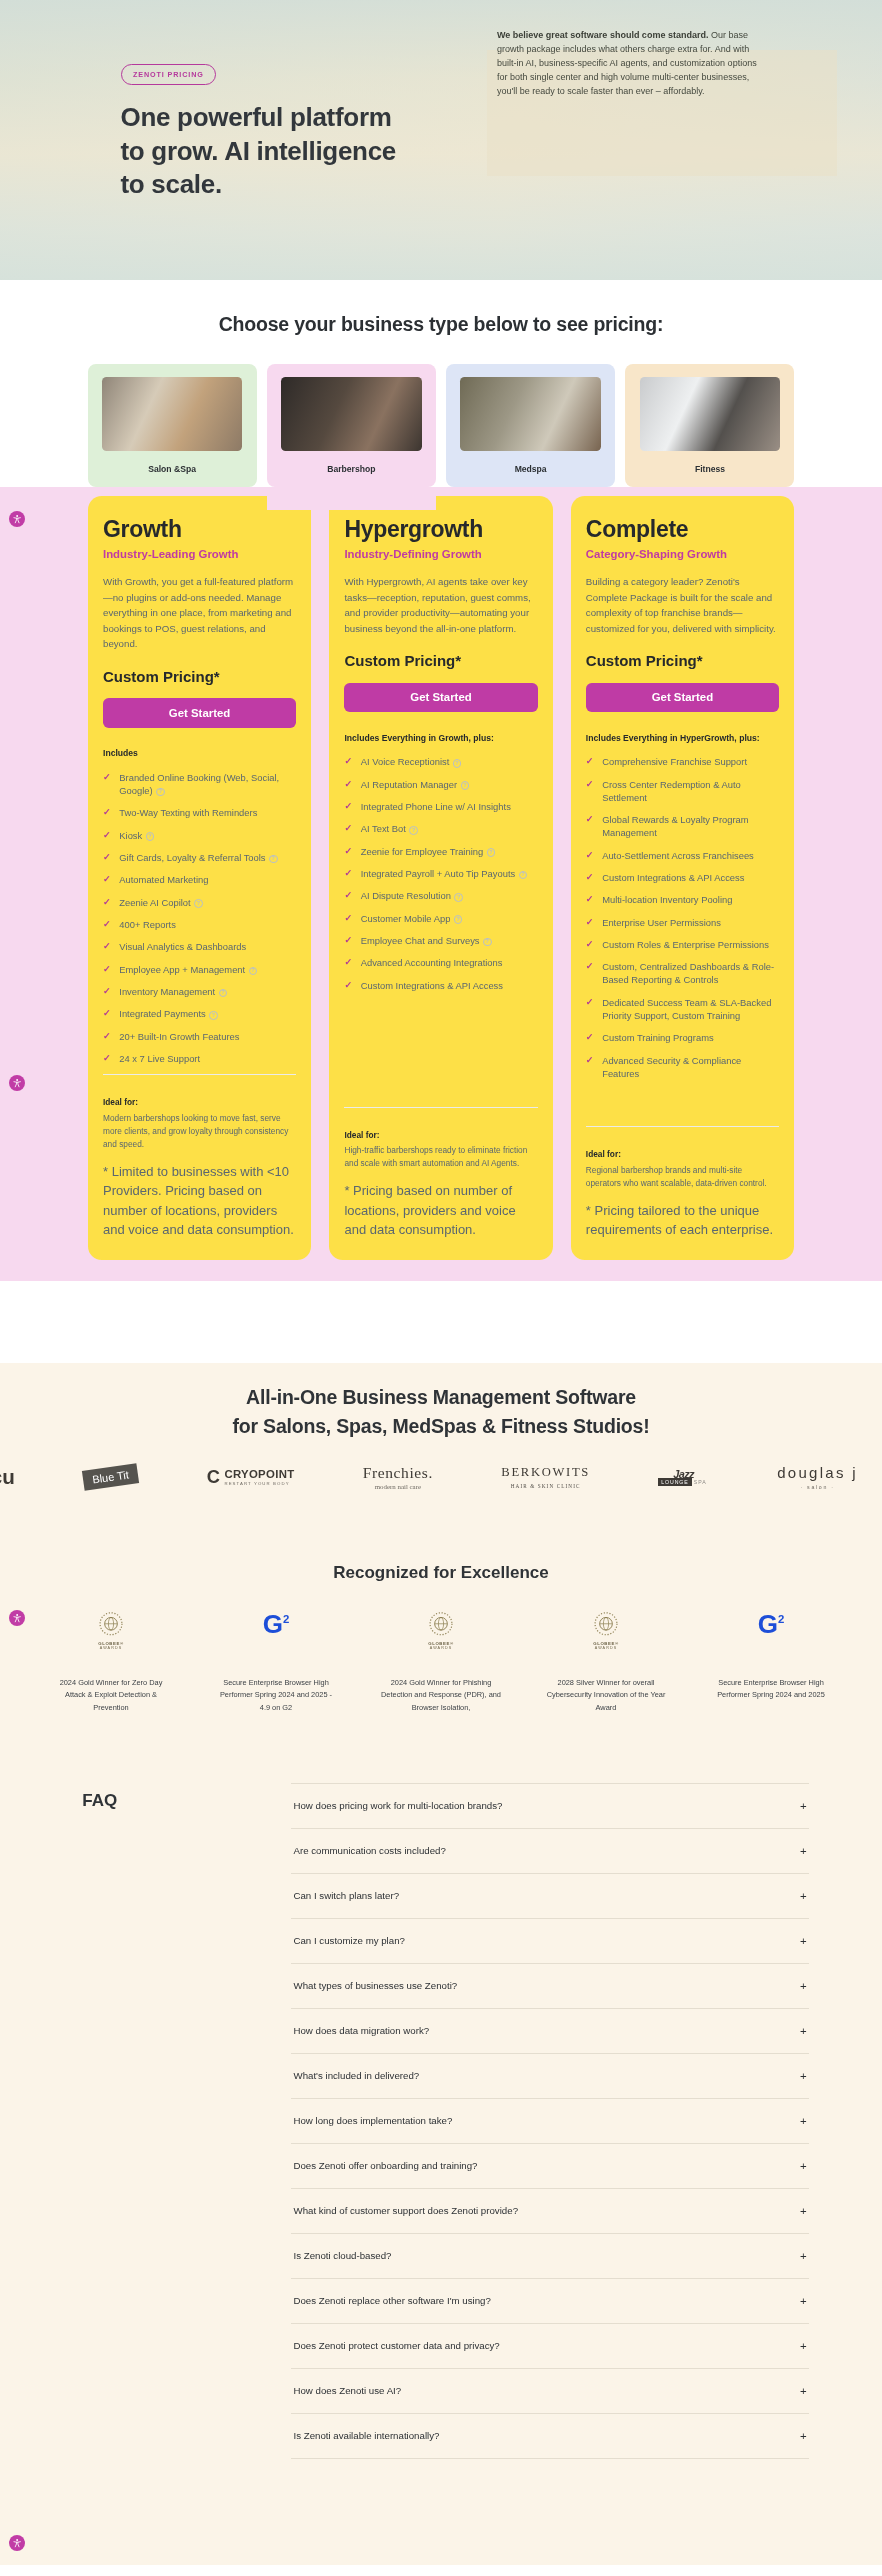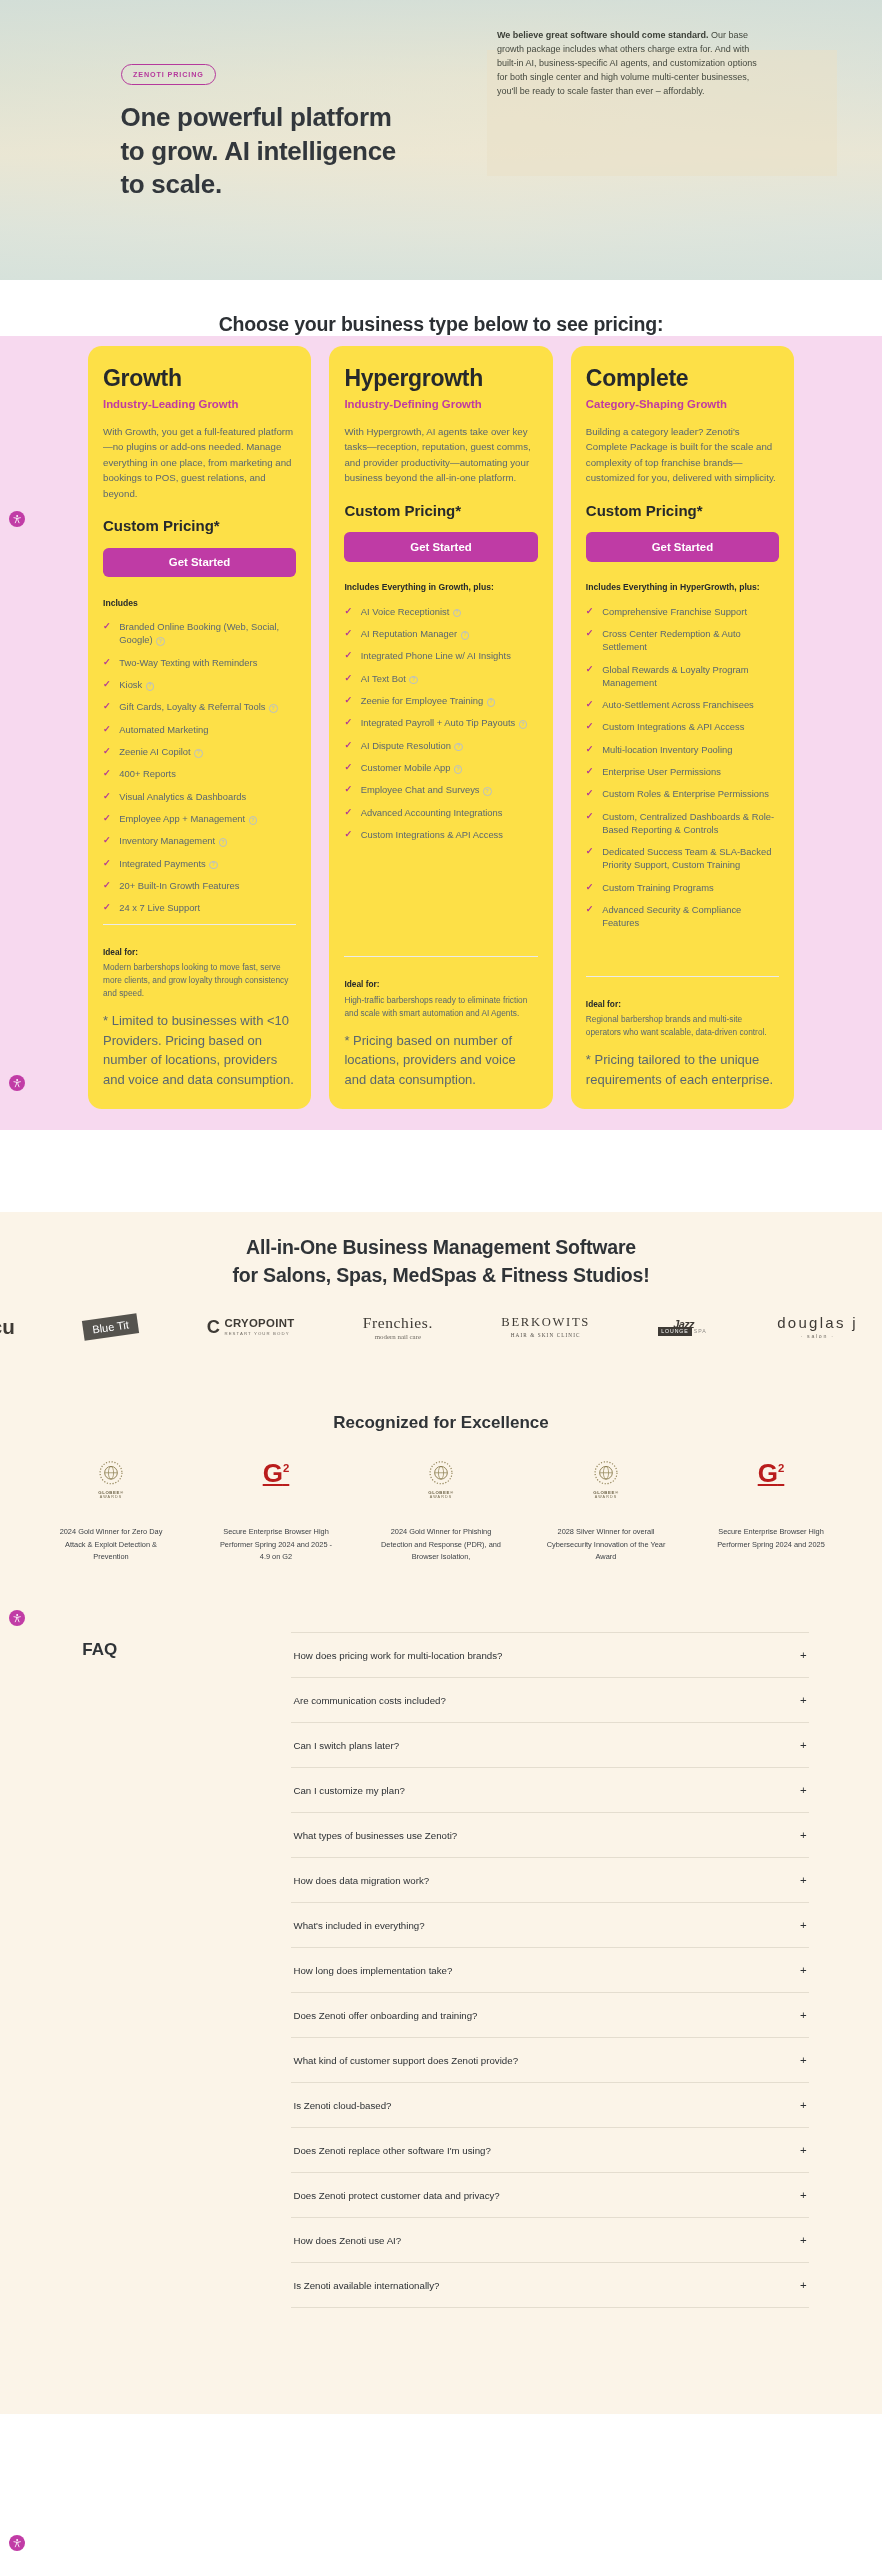--- a/index.html
+++ b/index.html
@@ -103,21 +103,21 @@
 
   .recognized-heading { margin-top:73px; text-align:center; font-size:17px; font-weight:800;
     color:#2f3337; }
   .awards-row { margin-top:27.5px; display:flex; justify-content:center; gap:45px;
     align-items:flex-start; }
   .award { width:120px; display:flex; flex-direction:column; align-items:center; }
   .award-iconbox { height:57px; display:flex; flex-direction:column; align-items:center;
     justify-content:flex-start; }
   .globee-word { font-size:4.3px; font-weight:700; letter-spacing:0.6px; color:#6c6246; margin-top:1.1px; }
   .globee-word2 { font-size:3.7px; letter-spacing:1.1px; color:#6c6246; }
-  .g2-mark { font-size:26px; font-weight:900; color:#b91c1c; line-height:1;text-decoration:underline; }
+  .g2-mark { font-size:26px; font-weight:900; color:#1d4ed8; line-height:1; }
   .g2-sup { font-size:11.4px; font-weight:900; vertical-align:10.3px; }
   .award-caption { margin-top:9.2px; font-size:7.4px; line-height:1.7; color:#3a3f44;
     text-align:center; }
 
   
   .faq-wrap { max-width:736px; margin:68px auto 0; display:flex; padding:0 0 0 9.2px; }
   .faq-title { width:209px; font-size:17px; font-weight:800; color:#2f3337; padding-top:8px; }
   .faq-list { flex:1; }
   .faq-row { display:flex; justify-content:space-between; align-items:center;
     padding:16px 2.3px; border-top:0.6px solid #e4ddcf; cursor:pointer; }
@@ -143,20 +143,38 @@
       <span>One powerful platform</span>
       <span>to grow. AI intelligence</span>
       <span>to scale.</span>
     </h1>
   </div>
   <p class="hero-intro"><b>We believe great software should come standard.</b> <span>Our base growth package includes what others charge extra for. And with built-in AI, business-specific AI agents, and customization options for both single center and high volume multi-center businesses, you'll be ready to scale faster than ever – affordably.</span></p>
 </section>
 
 <section class="choose">
   <h2 class="choose-heading">Choose your business type below to see pricing:</h2>
+  <div class="biz-row">
+    <div class="biz-card" style="background:#def0d8">
+      <div class="biz-photo photo-salon"></div>
+      <div class="biz-label">Salon &amp;Spa</div>
+    </div>
+    <div class="biz-card selected" style="background:#f7d9ef">
+      <div class="biz-photo photo-barber"></div>
+      <div class="biz-label">Barbershop</div>
+    </div>
+    <div class="biz-card" style="background:#dde5f6">
+      <div class="biz-photo photo-medspa"></div>
+      <div class="biz-label">Medspa</div>
+    </div>
+    <div class="biz-card" style="background:#f8e6c9">
+      <div class="biz-photo photo-fitness"></div>
+      <div class="biz-label">Fitness</div>
+    </div>
+  </div>
 </section>
 
 <section class="section-pink">
   <div class="plans-grid">
 
     <div class="plan-card">
       <div class="plan-name">Growth</div>
       <div class="plan-tagline">Industry-Leading Growth</div>
       <p class="plan-desc">With Growth, you get a full-featured platform—no plugins or add-ons needed. Manage everything in one place, from marketing and bookings to POS, guest relations, and beyond.</p>
       <div class="plan-pricing">Custom Pricing*</div>
@@ -514,21 +532,21 @@
     <span class="faq-q">What types of businesses use Zenoti?</span>
     <span class="faq-plus"></span>
   </div>
 
   <div class="faq-row">
     <span class="faq-q">How does data migration work?</span>
     <span class="faq-plus"></span>
   </div>
 
   <div class="faq-row">
-    <span class="faq-q">What's included in everything?</span>
+    <span class="faq-q">What's included in delivered?</span>
     <span class="faq-plus"></span>
   </div>
 
   <div class="faq-row">
     <span class="faq-q">How long does implementation take?</span>
     <span class="faq-plus"></span>
   </div>
 
   <div class="faq-row">
     <span class="faq-q">Does Zenoti offer onboarding and training?</span>

